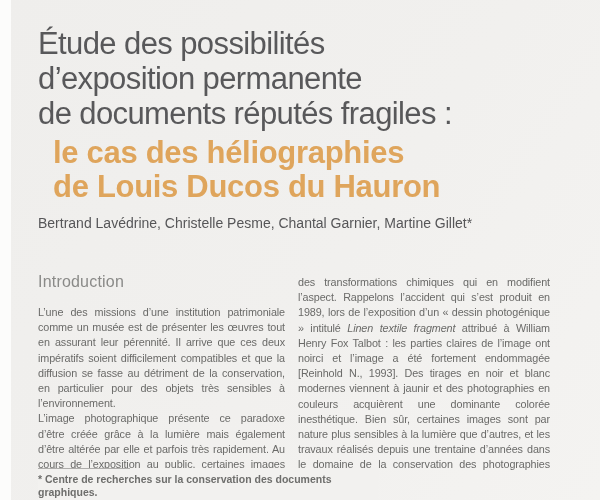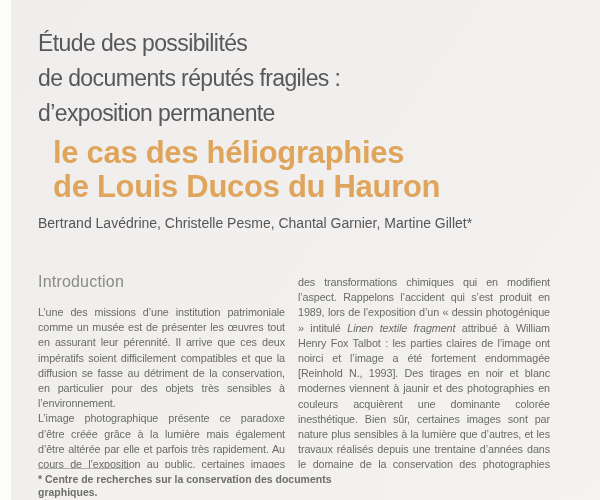--- a/index.html
+++ b/index.html
@@ -22,21 +22,21 @@
   }
 
   .content {
     position: absolute;
     left: 38px;
     top: 26px;
     right: 50px;
   }
 
   .title-line {
-    font-size: 23px;
+    font-size: 31px;
     line-height: 35px;
     font-weight: 400;
     letter-spacing: -0.6px;
     color: #58585a;
     white-space: nowrap;
   }
 
   .subtitle { margin-top: 5px; }
 
   .subtitle-line {
@@ -113,22 +113,22 @@
 </head>
 <body>
 
 <div class="page">
   <div class="scan-edge"></div>
 
   <div class="content">
 
     <h1>
       <div class="title-line">Étude des possibilités</div>
+      <div class="title-line">d’exposition permanente</div>
       <div class="title-line">de documents réputés fragiles :</div>
-      <div class="title-line">d’exposition permanente</div>
     </h1>
 
     <div class="subtitle">
       <div class="subtitle-line">le cas des héliographies</div>
       <div class="subtitle-line">de Louis Ducos du Hauron</div>
     </div>
 
     <div class="authors">Bertrand Lavédrine, Christelle Pesme, Chantal Garnier, Martine Gillet*</div>
 
     <div class="columns">

